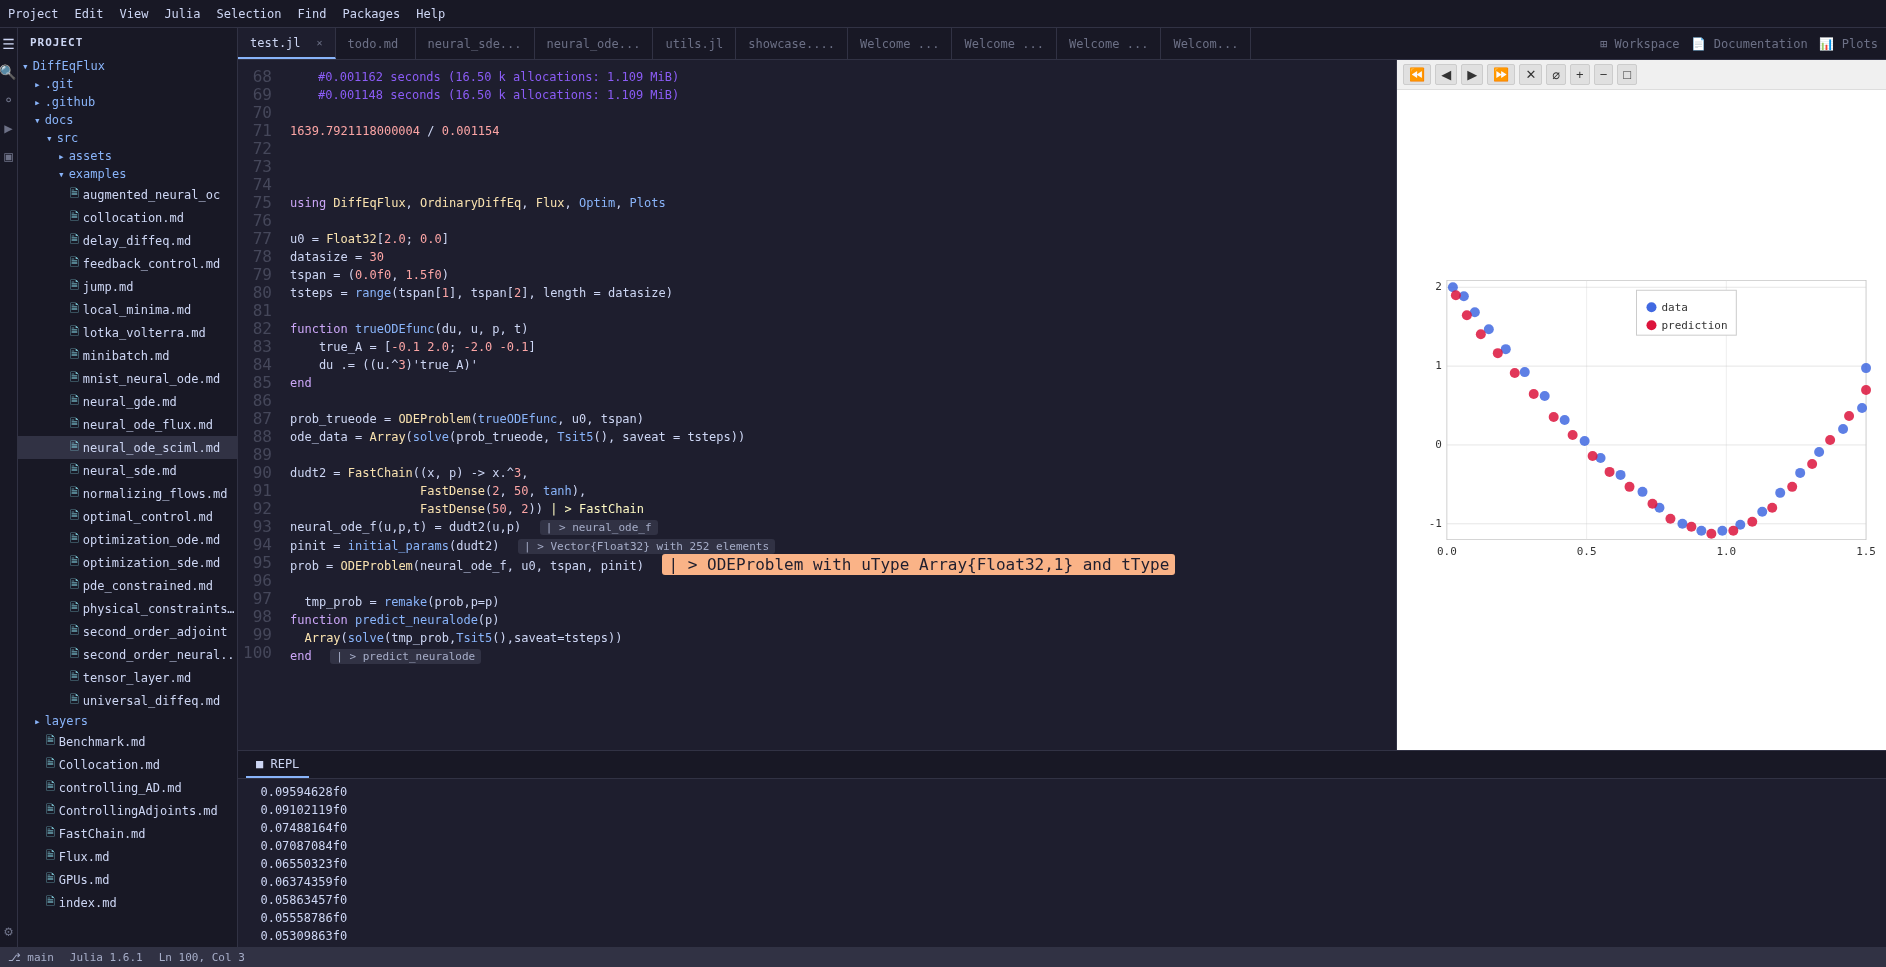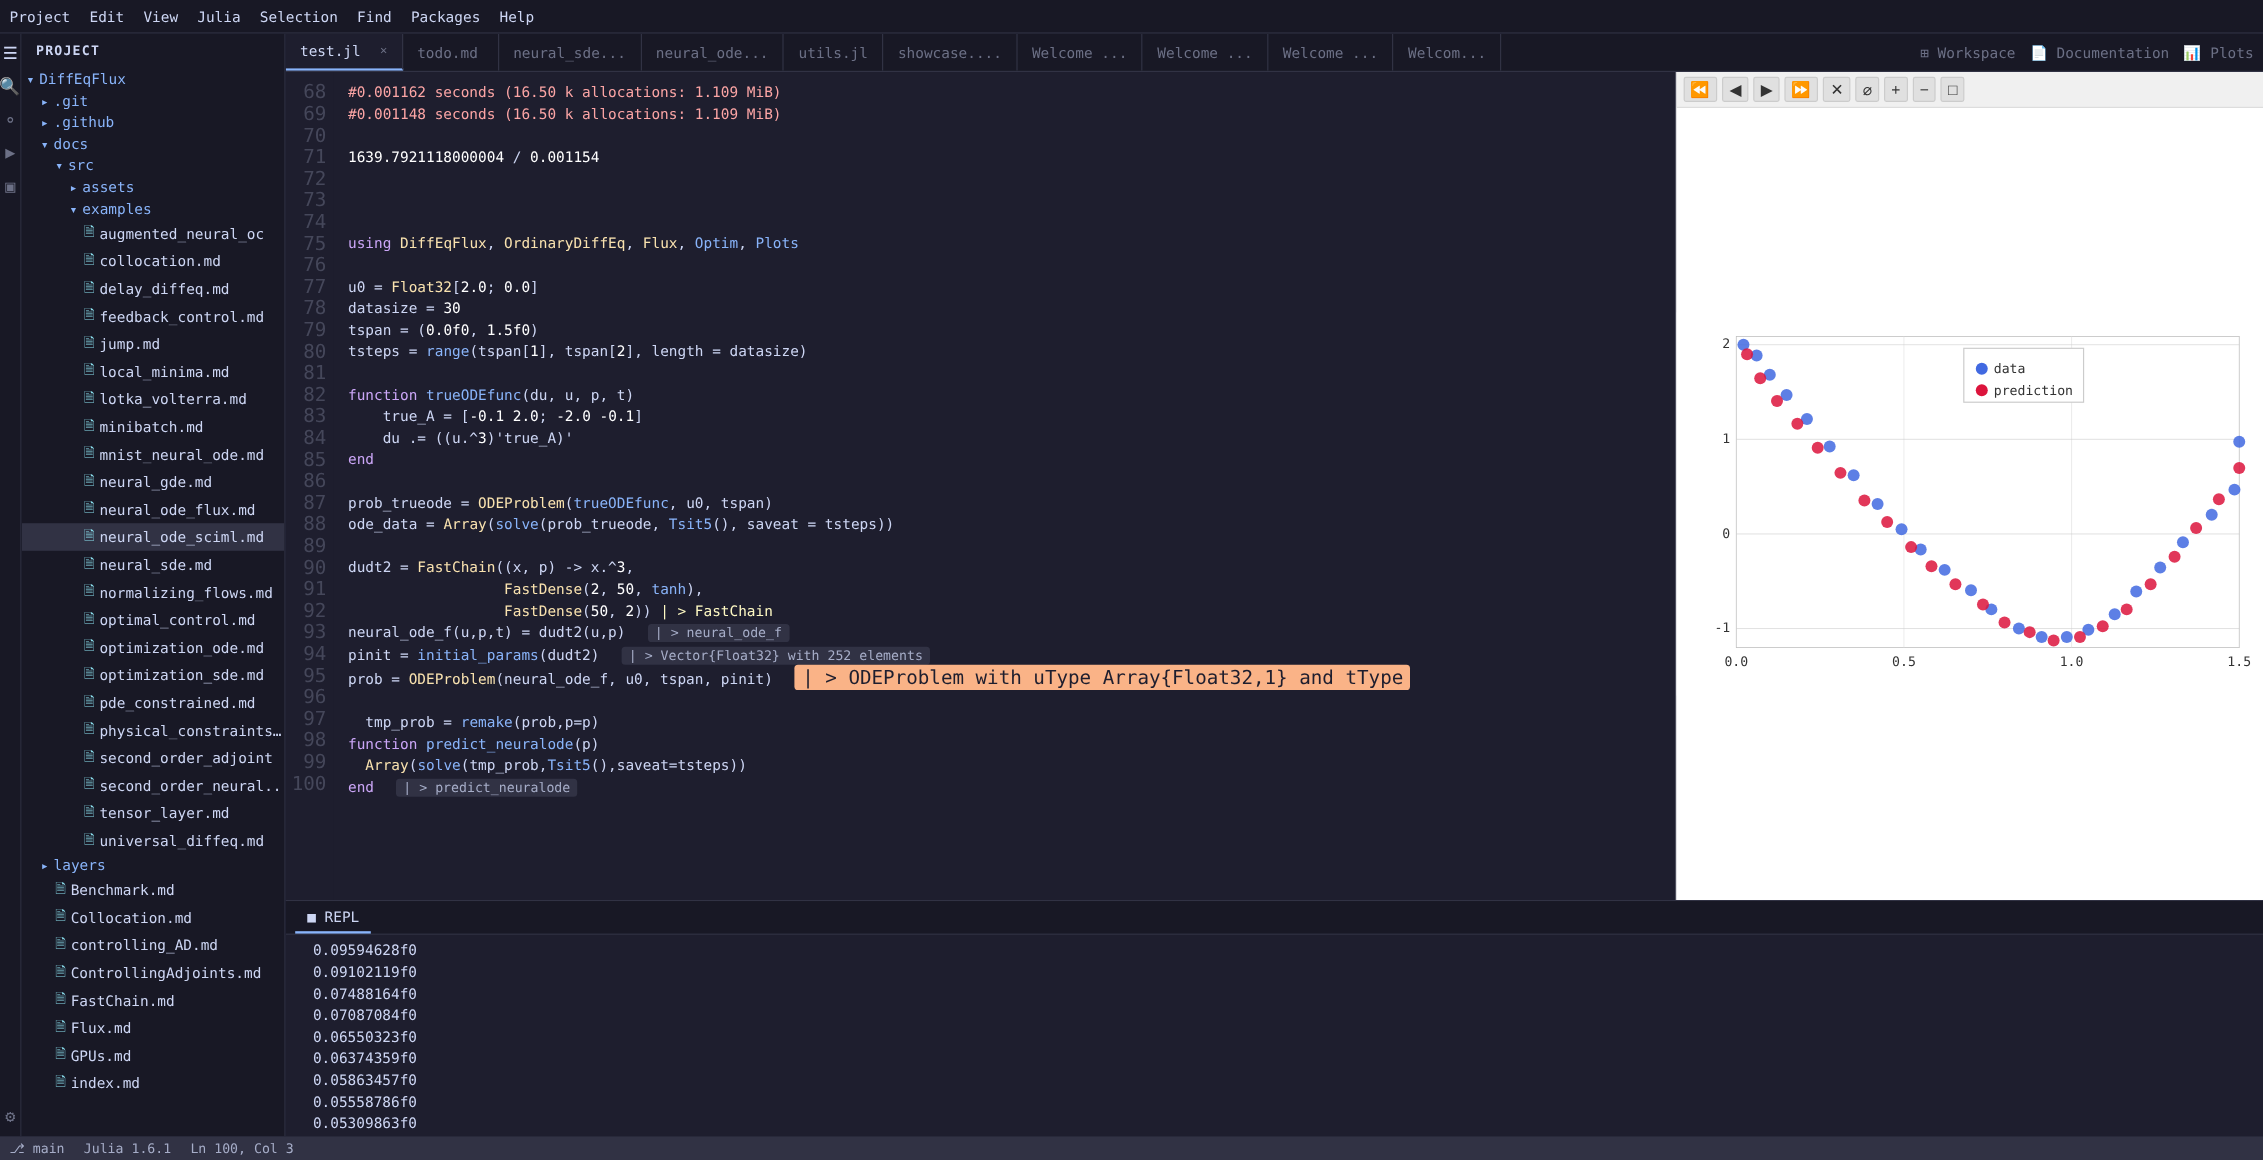--- a/index.html
+++ b/index.html
@@ -51,22 +51,22 @@
     .code-editor { flex: 1; display: flex; overflow: hidden; background: #1e1e2e; }
     .line-numbers { width: 40px; background: #1e1e2e; color: #45475a; text-align: right; padding: 8px 6px 8px 0; font-size: 16px; line-height: 18px; flex-shrink: 0; user-select: none; overflow: hidden; }
     .code-content { flex: 1; overflow: auto; padding: 8px 0 8px 12px; font-size: 12px; line-height: 18px; }
     .code-content::-webkit-scrollbar { width: 6px; height: 6px; }
     .code-content::-webkit-scrollbar-thumb { background: #45475a; }
     .code-line { white-space: pre; display: block; }
 
     
     .kw { color: #cba6f7; }
     .fn { color: #89b4fa; }
-    .num { color: #ffffff; }
-    .cm { color: #fca5a5; }
+    .num { color: #fca5a5; }
+    .cm { color: #8b5cf6; margin-left: 28px; }
     .type { color: #f9e2af; }
 
     
     .plot-panel { width: 490px; flex-shrink: 0; display: flex; flex-direction: column; background: #fff; border-left: 1px solid #313244; }
     .plot-toolbar { display: flex; align-items: center; background: #f0f0f0; border-bottom: 1px solid #ddd; padding: 4px 6px; gap: 4px; flex-shrink: 0; }
     .plot-btn { background: #e0e0e0; border: 1px solid #ccc; border-radius: 2px; cursor: pointer; padding: 2px 5px; font-size: 13px; color: #333; }
     .plot-area { flex: 1; background: #fff; position: relative; overflow: hidden; }
 
     
     .plot-svg { width: 100%; height: 100%; }

